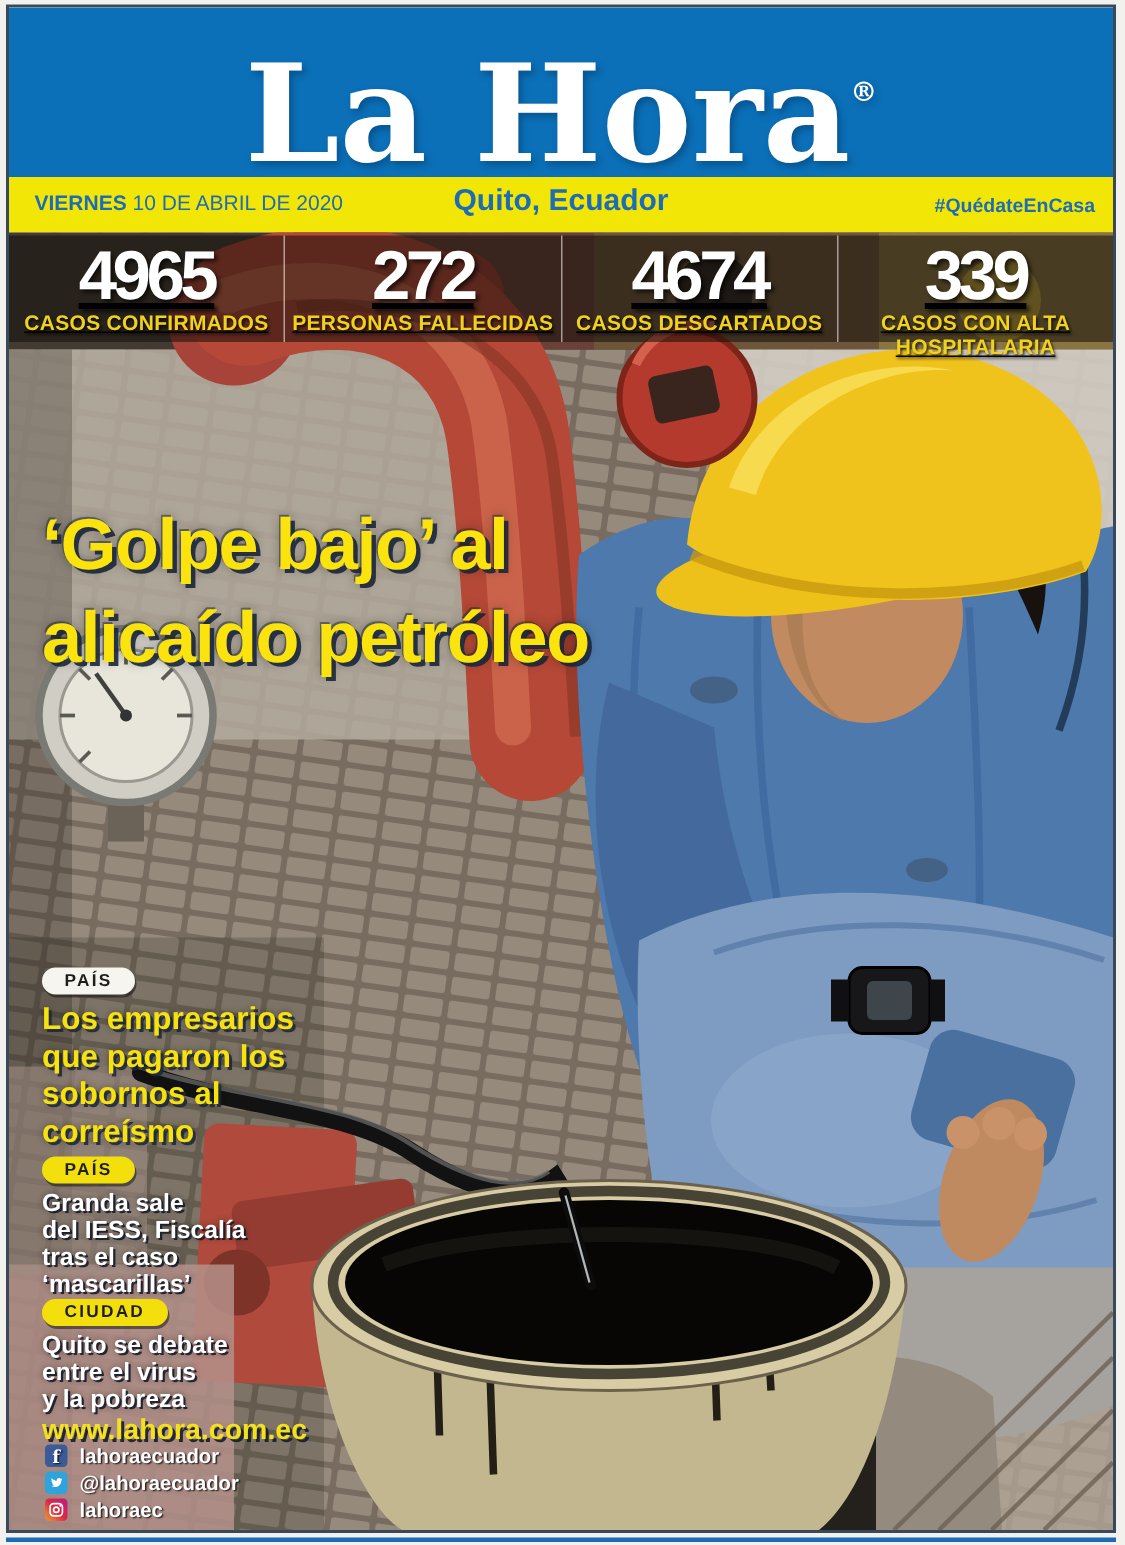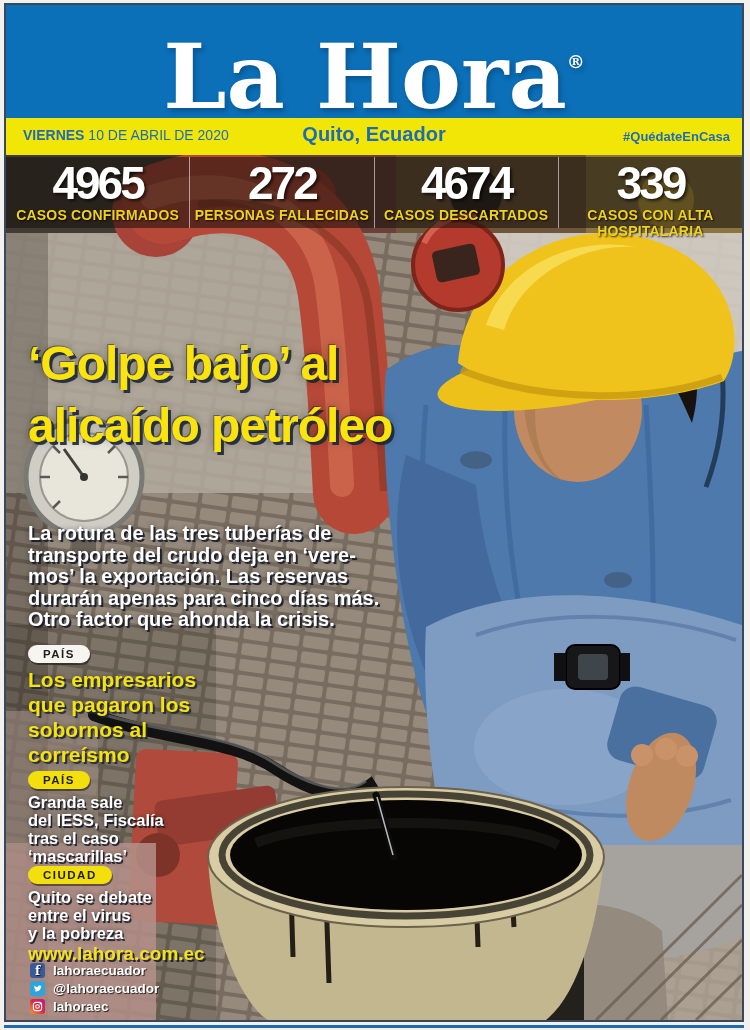--- a/index.html
+++ b/index.html
@@ -23,21 +23,21 @@
   .datebar .center{position:absolute;left:0;right:0;top:5px;text-align:center;font-weight:bold;font-size:20px;}
   .datebar .right{position:absolute;right:12px;top:11px;font-weight:bold;font-size:13px;}
 
   
   .photo{position:absolute;left:0;top:150px;width:736px;height:865px;background:#857a6d;}
   .photo svg{position:absolute;left:0;top:0;width:100%;height:100%;}
 
   
   .stats{position:absolute;left:0;top:152px;width:736px;height:71px;display:flex;
          background:rgba(18,14,9,.55);}
-  .stat{flex:1 1 25%;text-align:center;padding-top:3px;}
+  .stat{flex:1 1 25%;text-align:center;padding-top:3px;text-decoration:underline;}
   .stat + .stat{border-left:1px solid rgba(255,255,255,.55);}
   .stat .v{color:#fff;font-weight:bold;font-size:46px;line-height:46px;letter-spacing:-3px;
            text-shadow:2px 2px 3px rgba(0,0,0,.65);}
   .stat .l{color:#f0d11c;font-weight:bold;font-size:14px;letter-spacing:.2px;margin-top:1px;
            text-shadow:1px 1px 2px rgba(0,0,0,.8);}
 
   
   .headline{position:absolute;left:22px;top:328px;color:#fbe40e;font-weight:bold;
             font-size:48px;line-height:62px;letter-spacing:-1px;
             text-shadow:3px 3px 0 rgba(26,38,58,.9),-1px -1px 0 rgba(26,38,58,.5),0 0 8px rgba(0,0,0,.35);}
@@ -235,27 +235,20 @@
         <div class="v">339</div>
         <div class="l">CASOS CON ALTA HOSPITALARIA</div>
       </div>
     </div>
 
     <div class="headline">
       <div>‘Golpe bajo’ al</div>
       <div>alicaído petróleo</div>
     </div>
 
-    <div class="deck">
-      <div>La rotura de las tres tuberías de</div>
-      <div>transporte del crudo deja en ‘vere-</div>
-      <div>mos’ la exportación. Las reservas</div>
-      <div>durarán apenas para cinco días más.</div>
-      <div>Otro factor que ahonda la crisis.</div>
-    </div>
 
     <div class="tag tag-white" style="top:640px">PAÍS</div>
     <div class="sec sec-yellow" style="top:662px">
       <div>Los empresarios</div>
       <div>que pagaron los</div>
       <div>sobornos al</div>
       <div>correísmo</div>
     </div>
 
     <div class="tag tag-yellow" style="top:766px">PAÍS</div>

